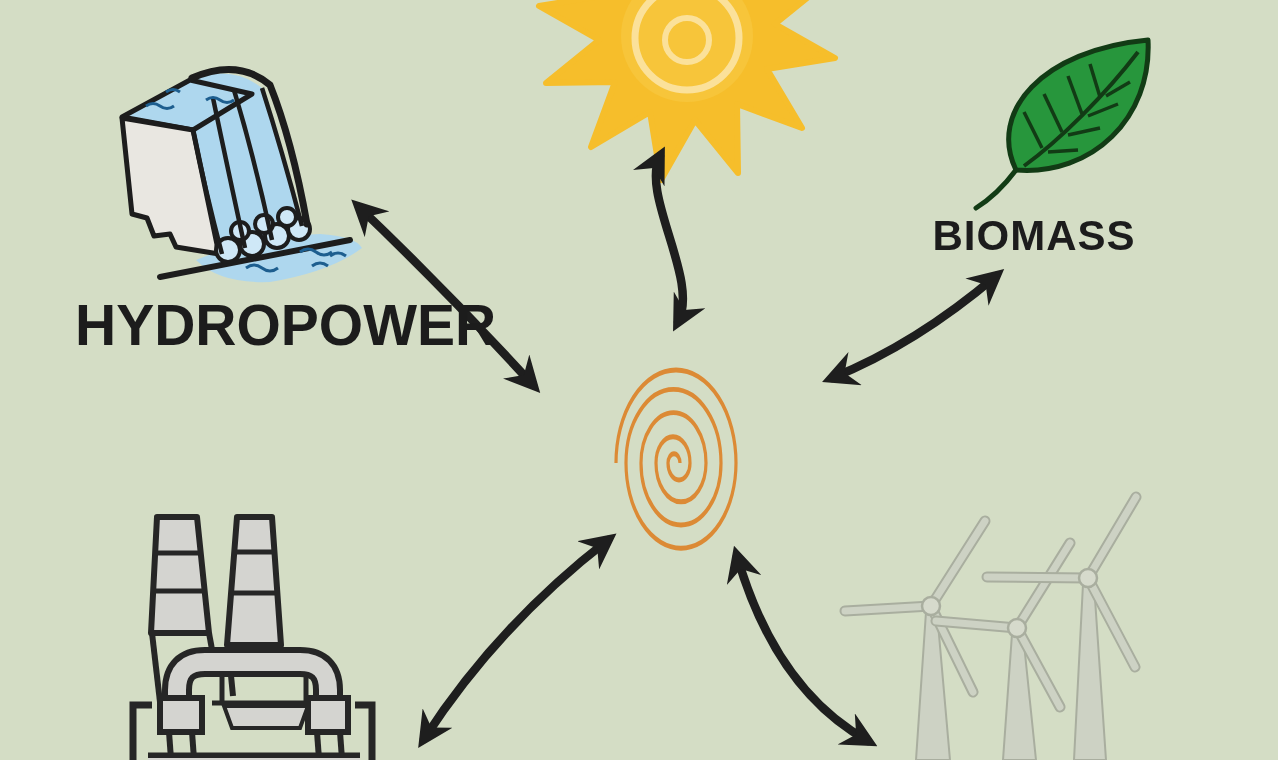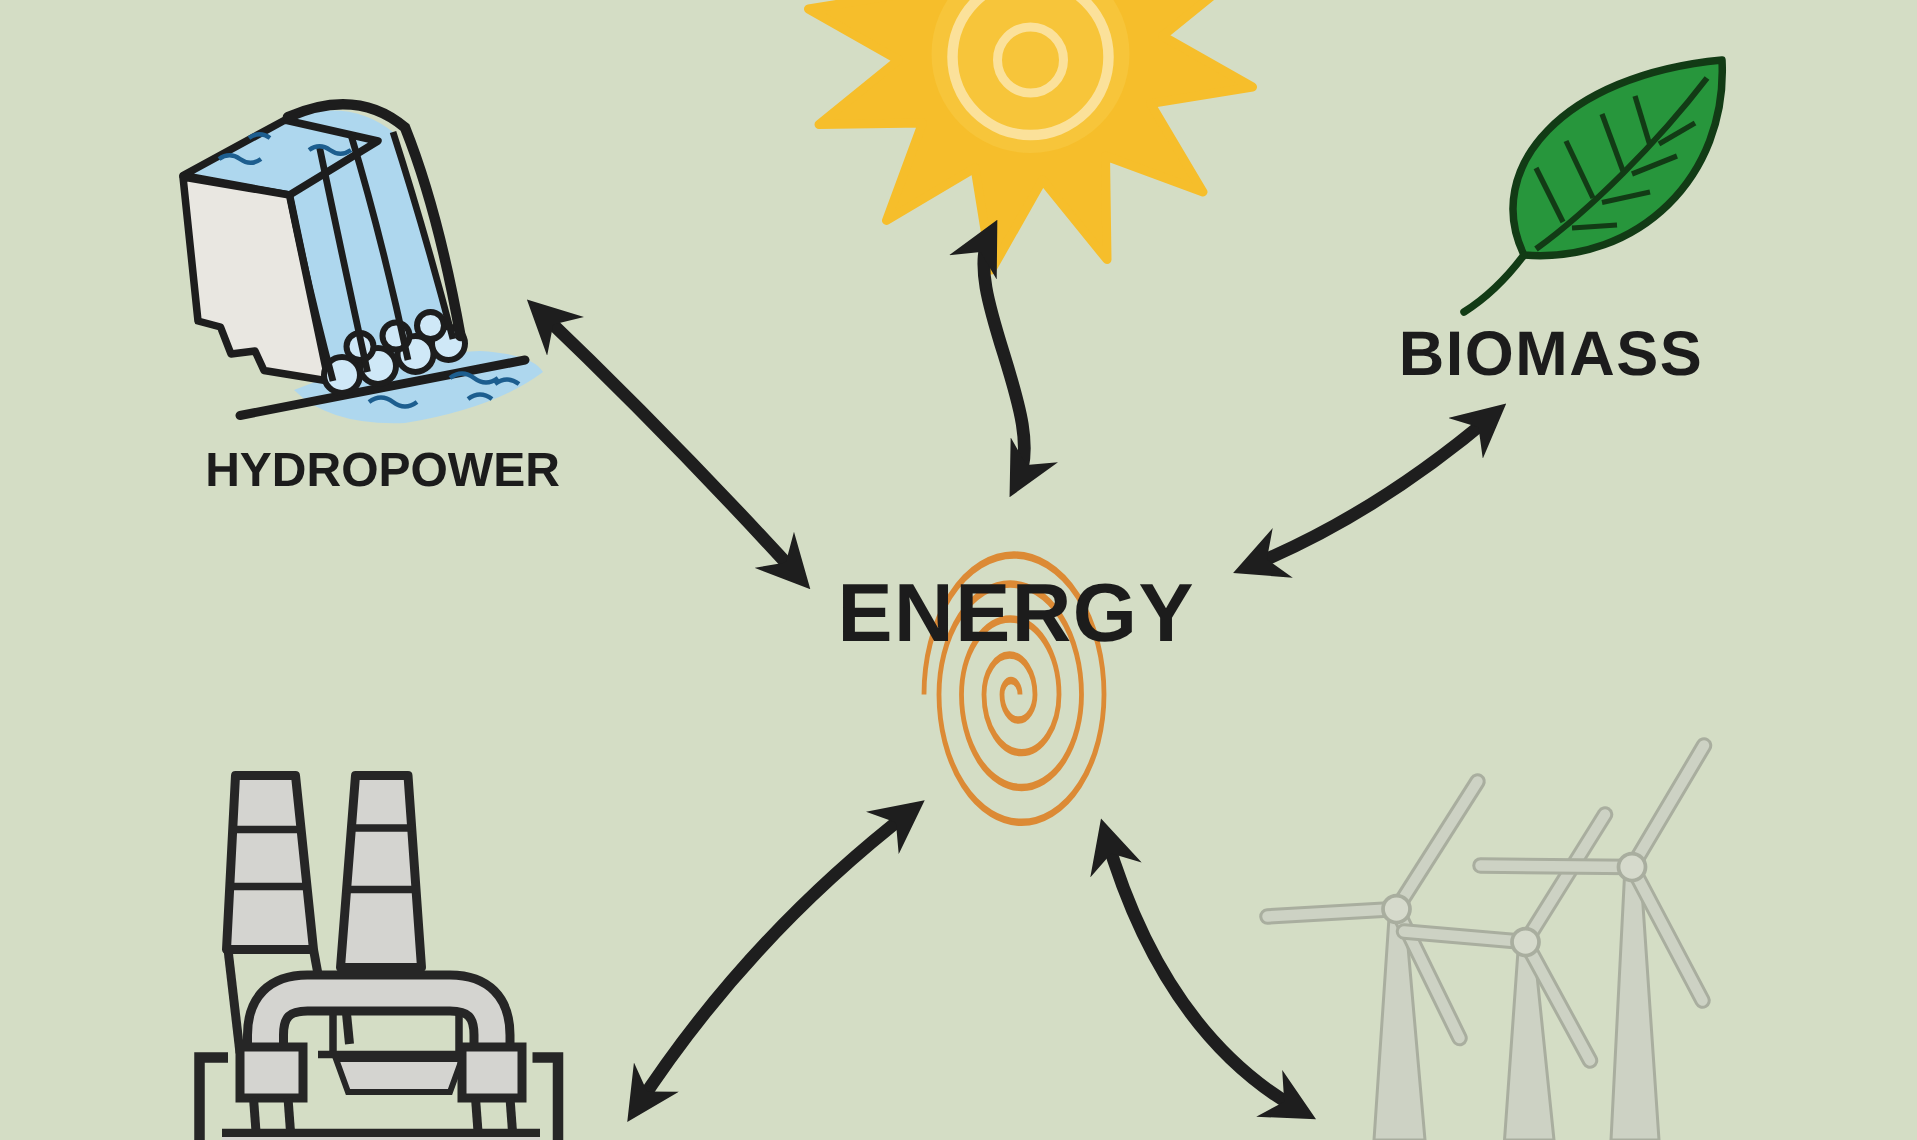--- a/index.html
+++ b/index.html
@@ -13,21 +13,21 @@
   #scene{position:absolute;left:0;top:0;}
   .label{
     position:absolute;
     color:#1c1c1c;
     font-weight:bold;
     text-align:center;
     line-height:1;
     white-space:nowrap;
   }
   .label-solar{left:560px;top:27px;width:253px;font-size:45px;}
-  .label-hydro{left:90px;top:297px;width:330px;font-size:32px;}
+  .label-hydro{left:75px;top:297px;width:330px;font-size:57px;}
   .label-biomass{left:928px;top:215px;width:212px;font-size:42px;letter-spacing:1px;}
   .label-energy{left:520px;top:381px;width:315px;font-size:55px;letter-spacing:1px;}
   .label-sub{left:480px;top:451px;width:395px;font-size:38px;}
 </style>
 </head>
 <body>
 
 <div id="canvas">
 
   <svg id="scene" width="1278" height="760" viewBox="0 0 1278 760">
@@ -188,15 +188,14 @@
       <path d="M 359 207 Q 448 292 533 385" marker-start="url(#ah)" marker-end="url(#ah)"></path>
       <path d="M 660 156 C 640 195, 700 280, 678 322" marker-start="url(#ah)" marker-end="url(#ah)"></path>
       <path d="M 832 378 Q 916 344 996 276" marker-start="url(#ah)" marker-end="url(#ah)"></path>
       <path d="M 424 739 Q 498 625 608 540" marker-start="url(#ah)" marker-end="url(#ah)"></path>
       <path d="M 737 556 Q 776 690 868 741" marker-start="url(#ah)" marker-end="url(#ah)"></path>
     </g>
   </svg>
 
   <div class="label label-hydro">HYDROPOWER</div>
   <div class="label label-biomass">BIOMASS</div>
-  <div class="label label-energy">ENERGY</div>
 
 </div>
 
 </body></html>

